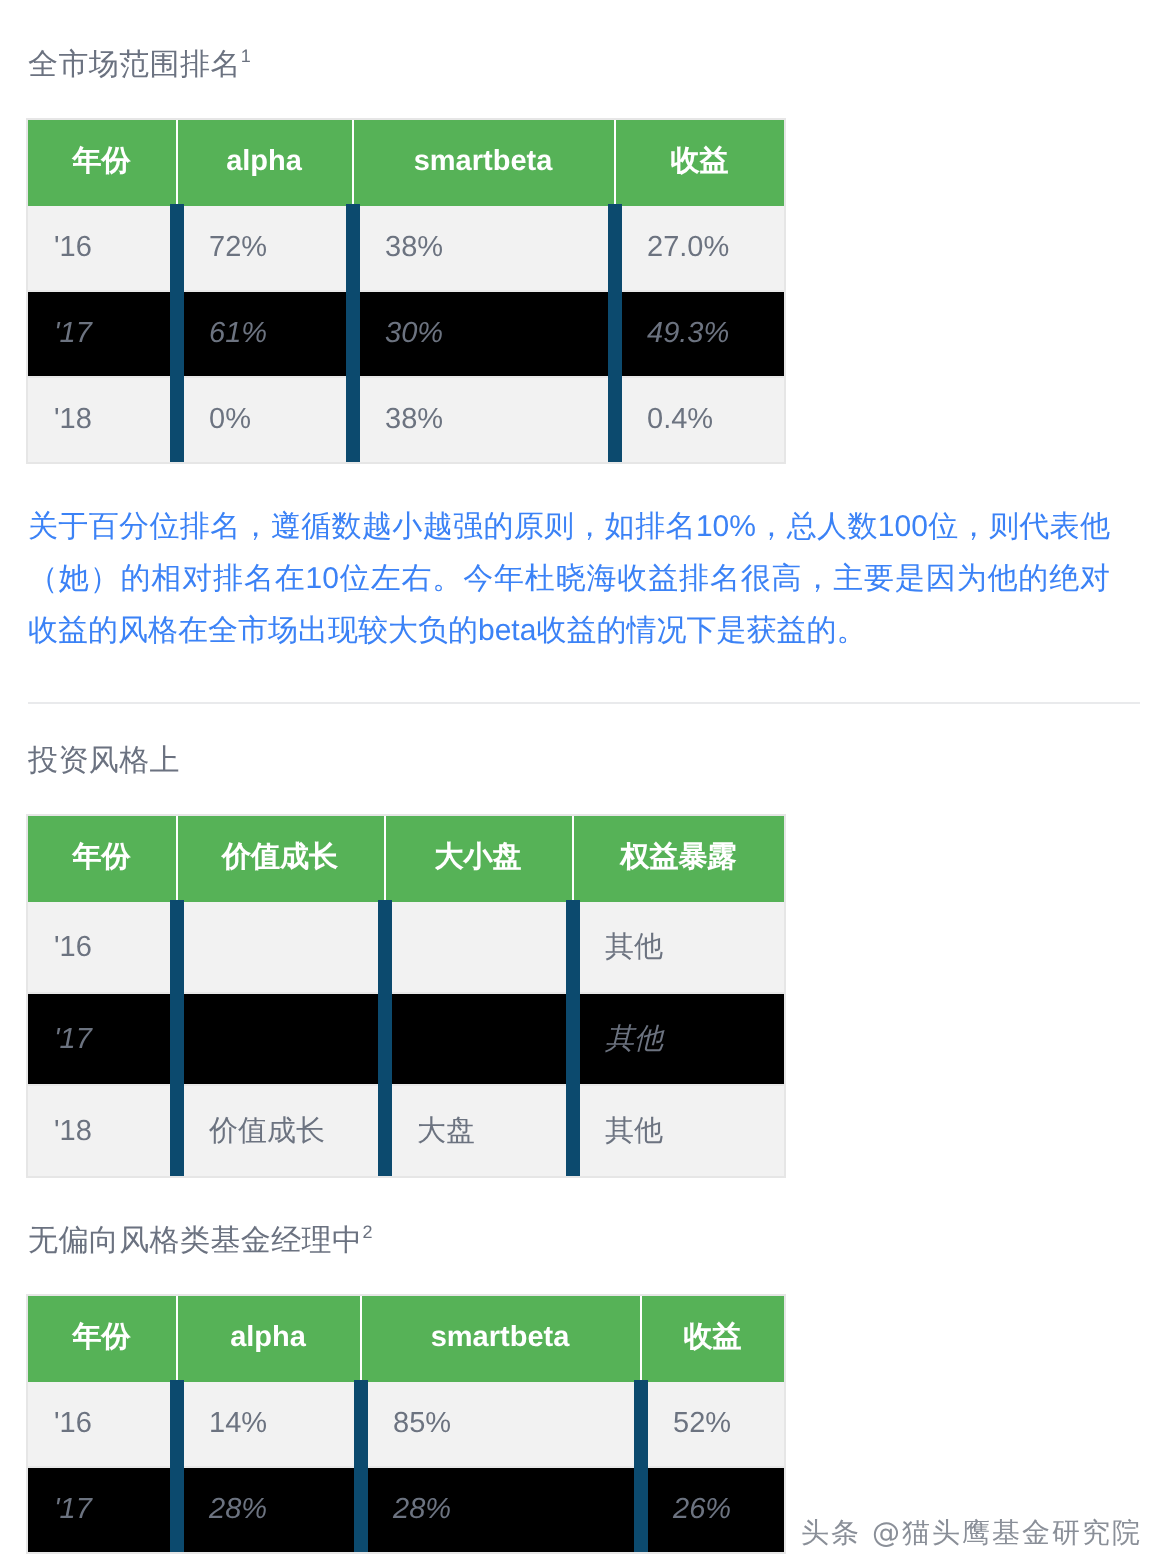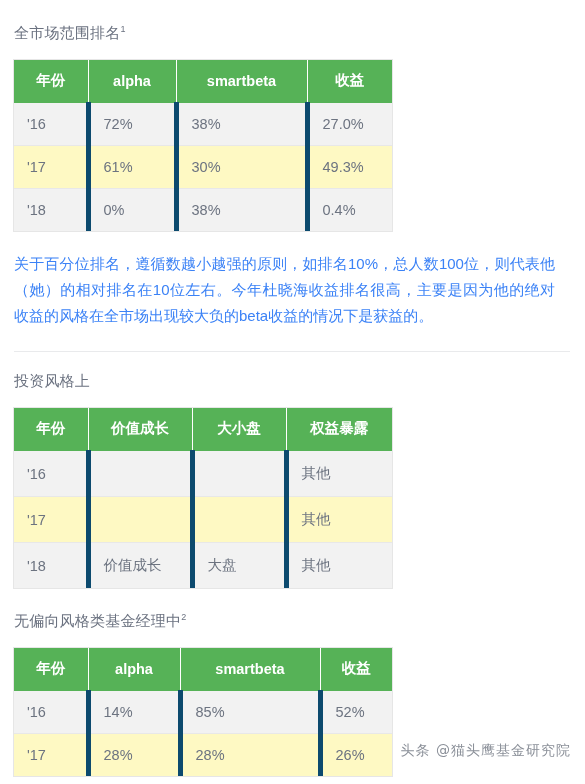--- a/index.html
+++ b/index.html
@@ -51,28 +51,28 @@
     padding: 11px 13px 12px 13px;
     border-right: 1px solid #ffffff;
     border-bottom: 1px solid #56b257;
     white-space: nowrap;
   }
   table.data thead th:last-child { border-right: none; }
   table.data tbody td {
     font-size: 14.5px;
     color: #6c7380;
     padding: 13px 13px 13px 13px;
-    border-right: 5px solid #0c4a6e;
+    border-right: 7px solid #0c4a6e;
     border-bottom: 1px solid #e8e8e8;
     white-space: nowrap;
     background: transparent;
   }
   table.data tbody td:last-child { border-right: none; }
   table.data tbody tr.odd td { background: #f2f2f2; }
-  table.data tbody tr.even td { background: #fef9c3; }
+  table.data tbody tr.even td { background: #000000; font-style: italic; }
   table.data tbody tr:last-child td { border-bottom: none; }
 
   .paragraph {
     font-size: 15px;
     line-height: 26px;
     color: #3b82f6;
     margin: 20px 0 0 0;
     padding-right: 16px;
     text-align: justify;
   }
@@ -81,21 +81,21 @@
     background: #e9eaec;
     border: 0;
     margin: 22px 0 0 0;
     width: 556px;
   }
   .gap-after-divider { height: 18px; }
   .gap-md { height: 22px; }
   .watermark {
     position: absolute;
     right: 14px;
-    bottom: 24px;
+    bottom: 8px;
     font-size: 14px;
     color: #8a8f98;
     font-family: "DejaVu Sans", sans-serif;
     letter-spacing: 1px;
     white-space: nowrap;
   }
   
   .t1 { width: 378px; }
   .t1 col.c0 { width: 74px; }
   .t1 col.c1 { width: 88px; }

